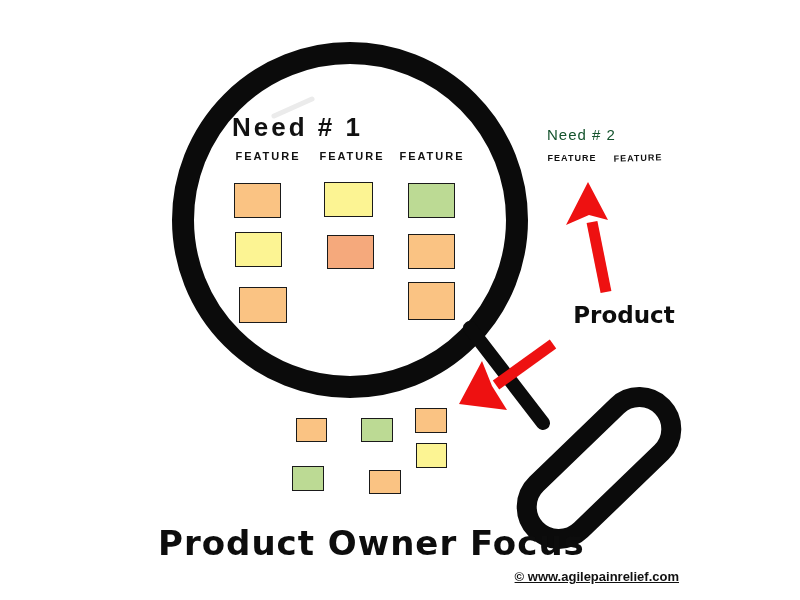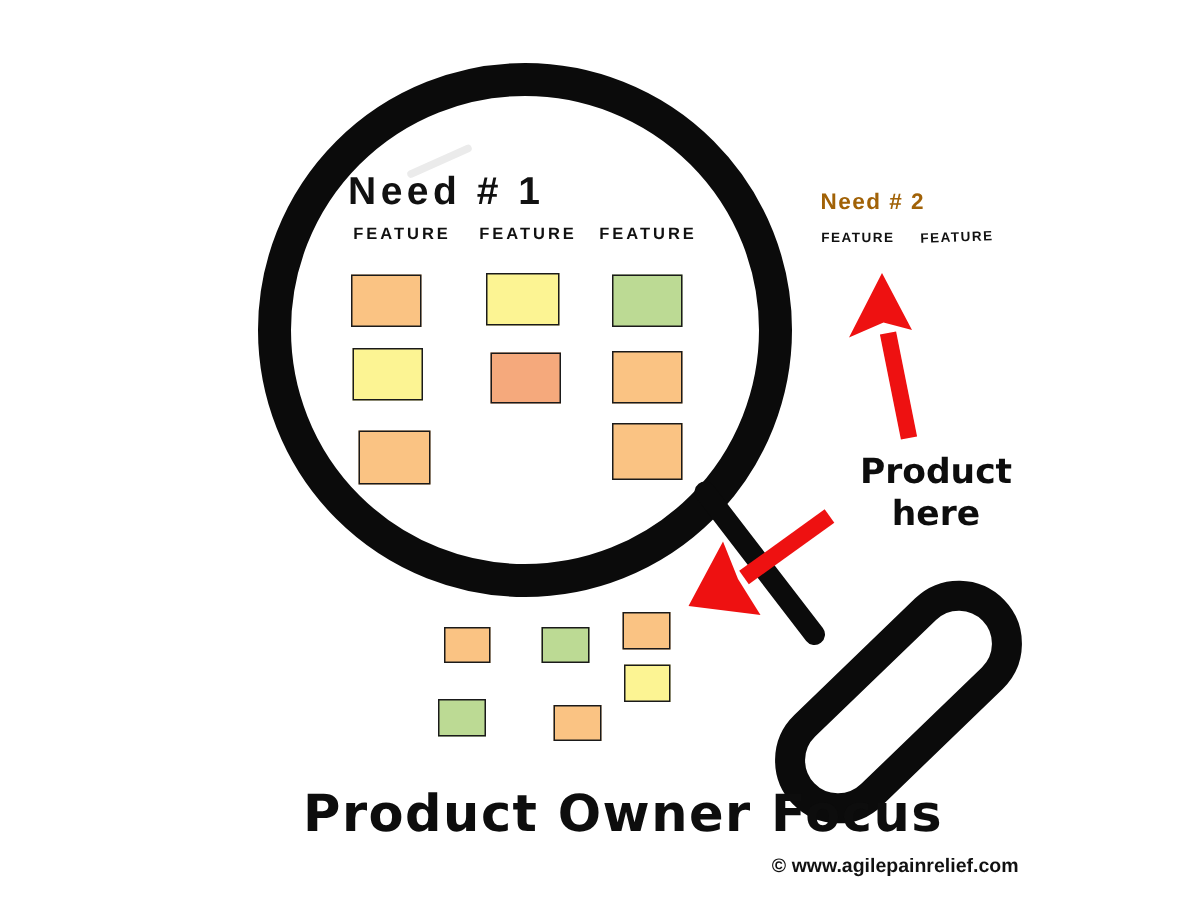--- a/index.html
+++ b/index.html
@@ -18,46 +18,46 @@
   .red-fill{fill:var(--arrow-red);}
   .heading-1{
     left:232px;top:112px;font-size:26px;font-weight:bold;color:#111;
     letter-spacing:3px;white-space:nowrap;
   }
   .feature-lens{
     top:150px;transform:translateX(-50%);font-size:11px;font-weight:bold;
     color:#111;letter-spacing:2px;white-space:nowrap;
   }
   .heading-2{
-    left:547px;top:126px;font-size:15px;font-weight:bold;color:#a16207;
+    left:547px;top:126px;font-size:15px;font-weight:normal;color:#14532d;
     letter-spacing:1px;white-space:nowrap;
   }
   .feature-out{
     top:153px;transform:translateX(-50%);font-size:9px;font-weight:bold;
     color:#111;letter-spacing:1px;white-space:nowrap;
   }
   .feature-out.tilt{transform:translateX(-50%) rotate(-2deg);}
   .note{
     position:absolute;border:1.5px solid #1a1a1a;box-sizing:border-box;
   }
   .scatter .note{border-width:1px;}
   .annotation{
     left:540px;top:301px;width:168px;text-align:center;
     font-family:"DejaVu Sans", sans-serif;font-weight:bold;
     font-size:23px;line-height:28px;color:#0d0d0d;
   }
   .main-title{
     left:158px;top:523px;font-family:"DejaVu Sans", sans-serif;
     font-weight:bold;font-size:34px;color:#0d0d0d;letter-spacing:1px;
     white-space:nowrap;
-    margin-left:44px;
   }
   .watermark{
     right:9px;top:569px;font-size:13px;font-weight:bold;color:#111;
     white-space:nowrap;
+    text-decoration:underline;
   }
 </style>
 </head>
 <body>
 
 <div class="canvas" style="--arrow-red: #EE1111; --ink: #0B0B0B;">
 
   <svg class="art" viewBox="0 0 800 600">
 
     <circle class="lens-stroke" cx="350" cy="220" r="167"></circle>
@@ -102,20 +102,19 @@
       <div class="note" style="left: 296px; top: 418px; width: 31px; height: 24px; background: rgb(250, 195, 131);"></div>
       <div class="note" style="left: 361px; top: 418px; width: 32px; height: 24px; background: rgb(188, 218, 148);"></div>
       <div class="note" style="left: 415px; top: 408px; width: 32px; height: 25px; background: rgb(250, 195, 131);"></div>
       <div class="note" style="left: 416px; top: 443px; width: 31px; height: 25px; background: rgb(252, 244, 147);"></div>
       <div class="note" style="left: 292px; top: 466px; width: 32px; height: 25px; background: rgb(188, 218, 148);"></div>
       <div class="note" style="left: 369px; top: 470px; width: 32px; height: 24px; background: rgb(250, 195, 131);"></div>
     </div>
 
   <div class="abs annotation">
     <div>Product</div>
-    <div>here</div>
   </div>
 
   <div class="abs main-title">Product Owner Focus</div>
 
   <div class="abs watermark">© www.agilepainrelief.com</div>
 
 </div>
 
 </body></html>

